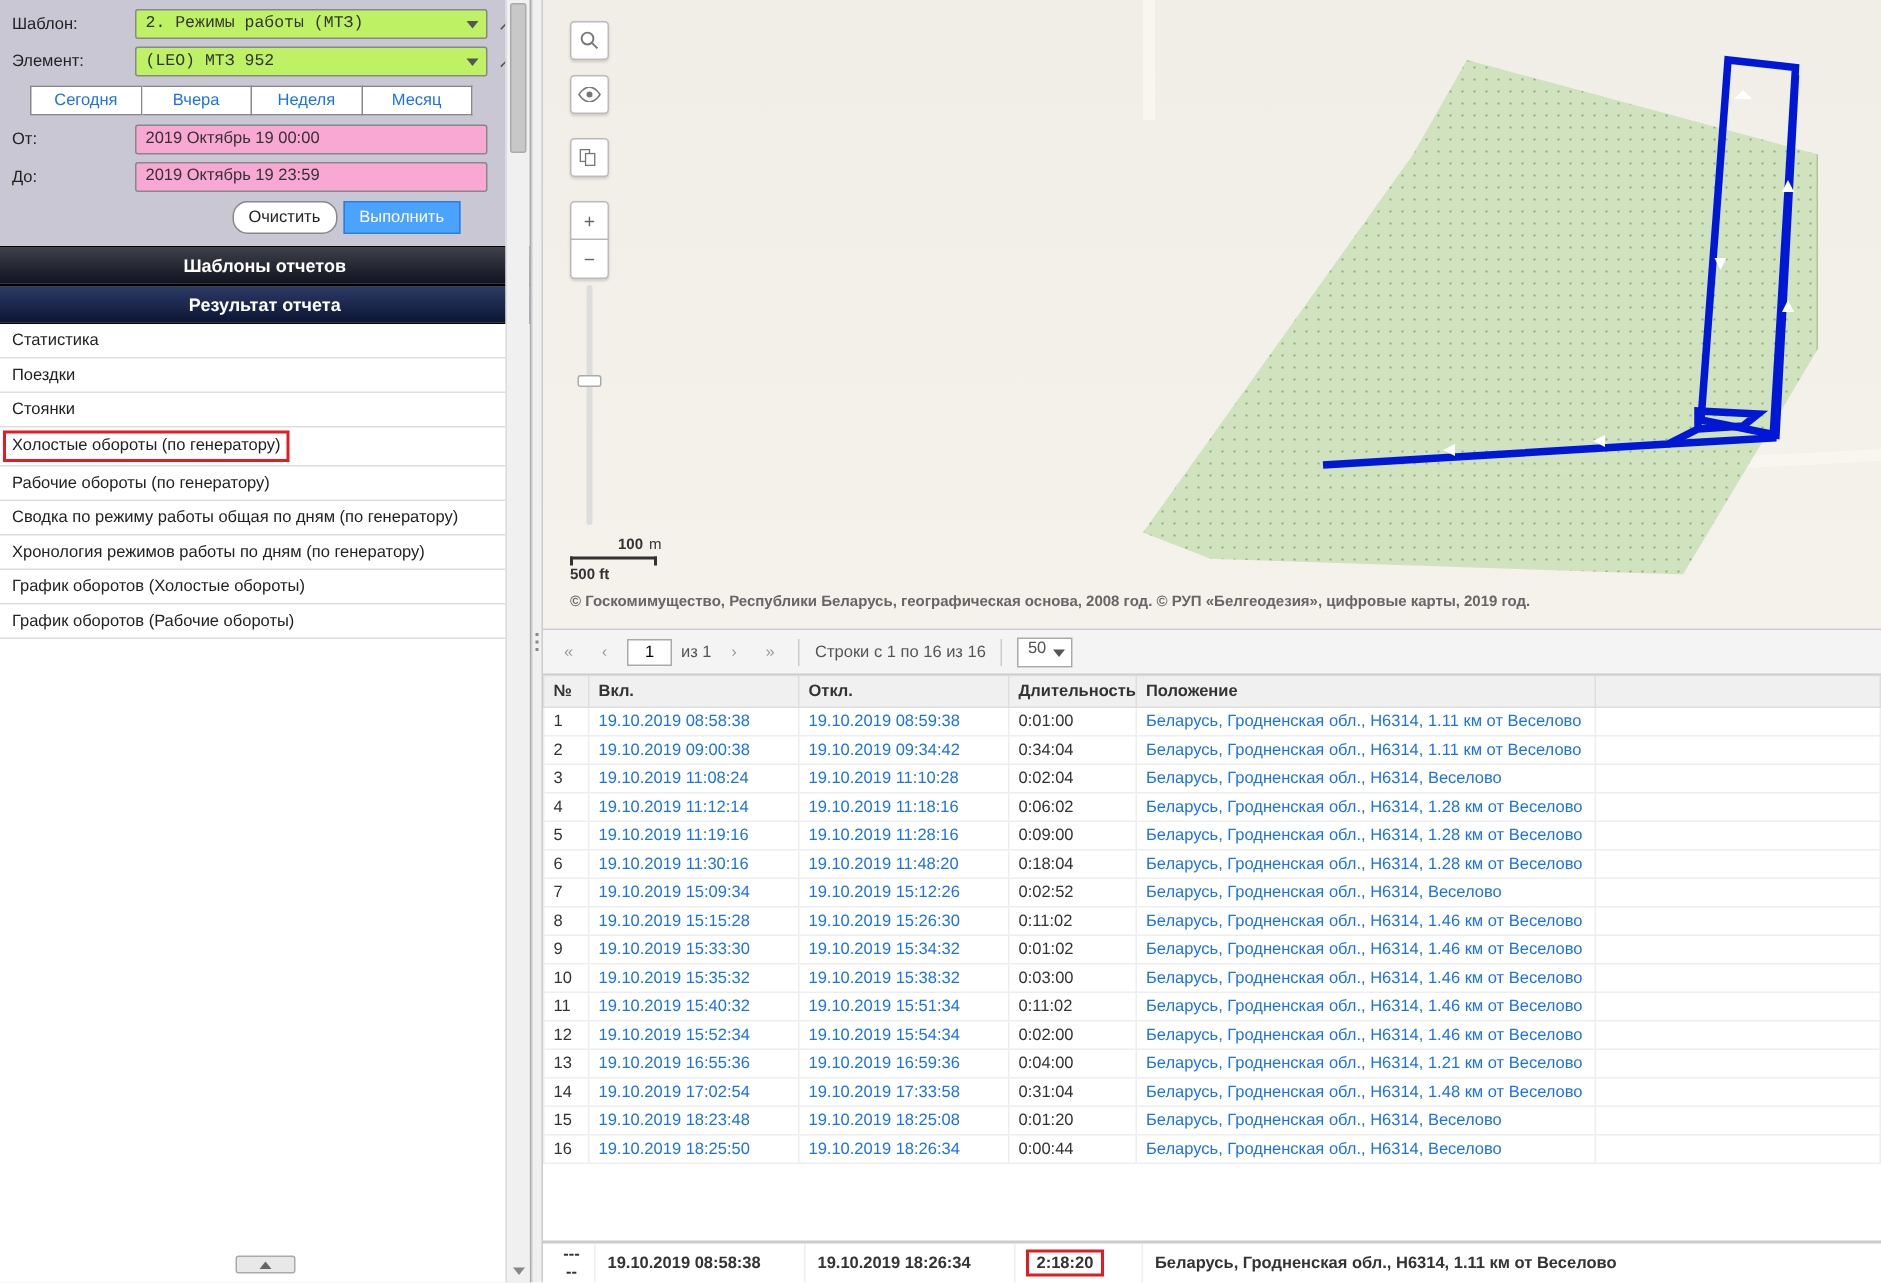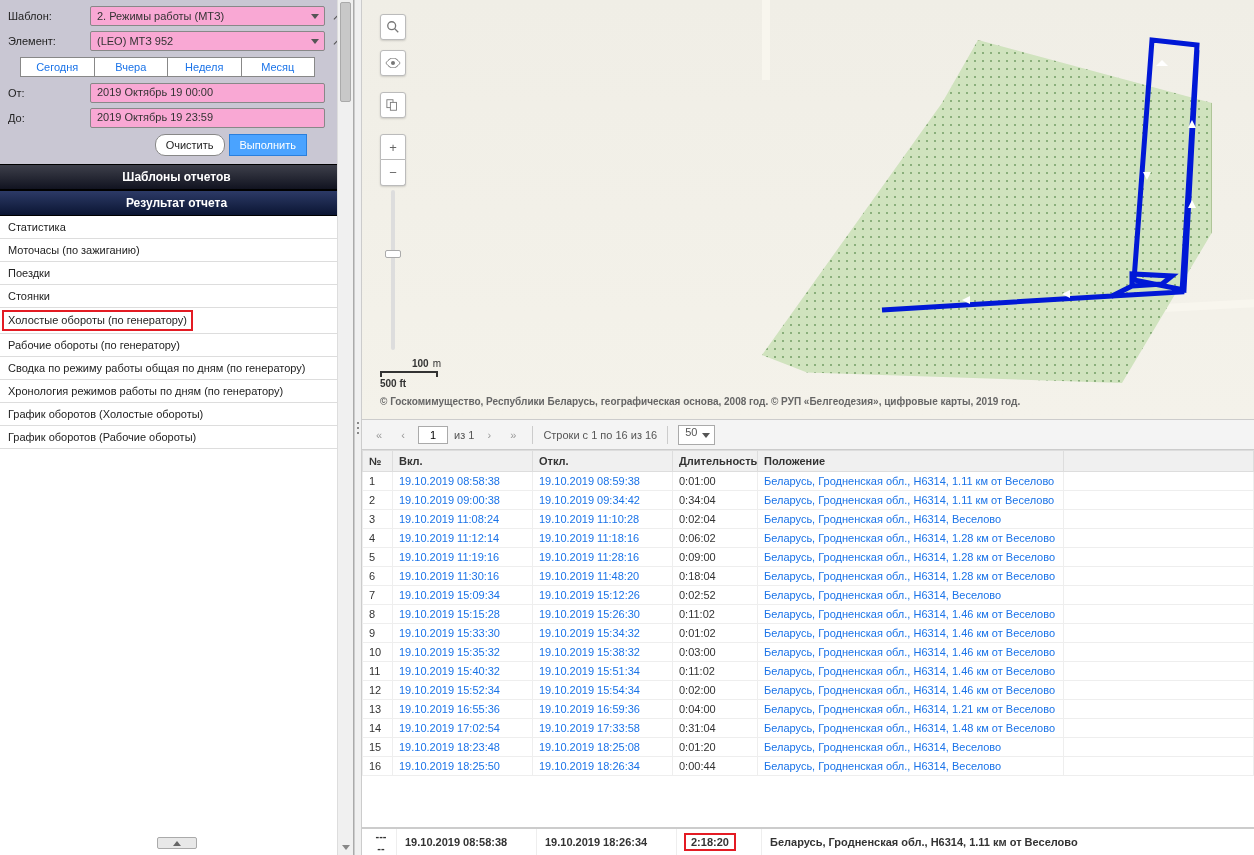--- a/index.html
+++ b/index.html
@@ -4,21 +4,21 @@
 <style>
   * { box-sizing: border-box; }
   html, body { margin: 0; padding: 0; height: 100%; font-family: Arial, Helvetica, sans-serif; font-size: 11px; color: #333; background: #fff; }
   body { display: flex; flex-direction: row; width: 1254px; height: 855px; overflow: hidden; }
 
   
   .sidebar { width: 354px; height: 100%; background: #c9c7d3; display: flex; flex-direction: column; border-right: 1px solid #aaa; position: relative; }
   .form-area { padding: 6px 8px 8px 8px; }
   .form-row { display: flex; align-items: center; margin-bottom: 5px; }
   .form-row label { width: 82px; font-size: 11px; color: #222; }
-  .form-row .dd { flex: 1; background: #f9a8d4; border: 1px solid #888; border-radius: 2px; padding: 2px 18px 2px 6px; height: 20px; line-height: 15px; position: relative; font-size: 11px; color: #333; }
+  .form-row .dd { flex: 1; background: #bef264; border: 1px solid #888; border-radius: 2px; padding: 2px 18px 2px 6px; height: 20px; line-height: 15px; position: relative; font-size: 11px; color: #333; font-family: Liberation Mono, monospace; }
   .form-row .dd::after { content: ""; position: absolute; right: 5px; top: 7px; border-left: 4px solid transparent; border-right: 4px solid transparent; border-top: 5px solid #555; }
   .wrench { width: 14px; height: 14px; margin-left: 6px; display: flex; align-items: center; justify-content: center; color: #555; }
   .wrench svg { width: 12px; height: 12px; fill: #555; }
   .btn-group { display: flex; gap: 0; margin: 6px 0 6px 0; }
   .btn-seg { background: #fff; border: 1px solid #888; padding: 3px 0; font-size: 11px; color: #1a73e8; cursor: pointer; flex:1; text-align:center; }
   .btn-seg + .btn-seg { border-left: none; }
   .dt-input { flex: 1; background: #f9a8d4; border: 1px solid #888; border-radius: 2px; padding: 2px 6px; height: 20px; font-size: 11px; color: #333; }
   .buttons-row { display: flex; justify-content: flex-end; gap: 4px; margin-top: 6px; padding-right: 38px;}
   .btn { border: 1px solid #888; padding: 4px 10px; font-size: 11px; cursor: pointer; }
   .btn-clear { background: #fff; color: #222; border-radius: 10px; }
@@ -142,21 +142,20 @@
       <button class="btn btn-clear">Очистить</button>
       <button class="btn btn-run">Выполнить</button>
     </div>
   </div>
 
   <div class="section-header">Шаблоны отчетов</div>
   <div class="section-header active">Результат отчета</div>
 
   <div class="report-list" id="report-list">
         <div class="report-item">Статистика</div>
-        <div class="report-item">Моточасы (по зажиганию)</div>
         <div class="report-item">Поездки</div>
         <div class="report-item">Стоянки</div>
         <div class="hl-wrap"><div class="report-item hl">Холостые обороты (по генератору)</div></div>
         <div class="report-item">Рабочие обороты (по генератору)</div>
         <div class="report-item">Сводка по режиму работы общая по дням (по генератору)</div>
         <div class="report-item">Хронология режимов работы по дням (по генератору)</div>
         <div class="report-item">График оборотов (Холостые обороты)</div>
         <div class="report-item">График оборотов (Рабочие обороты)</div>
       </div>
 

